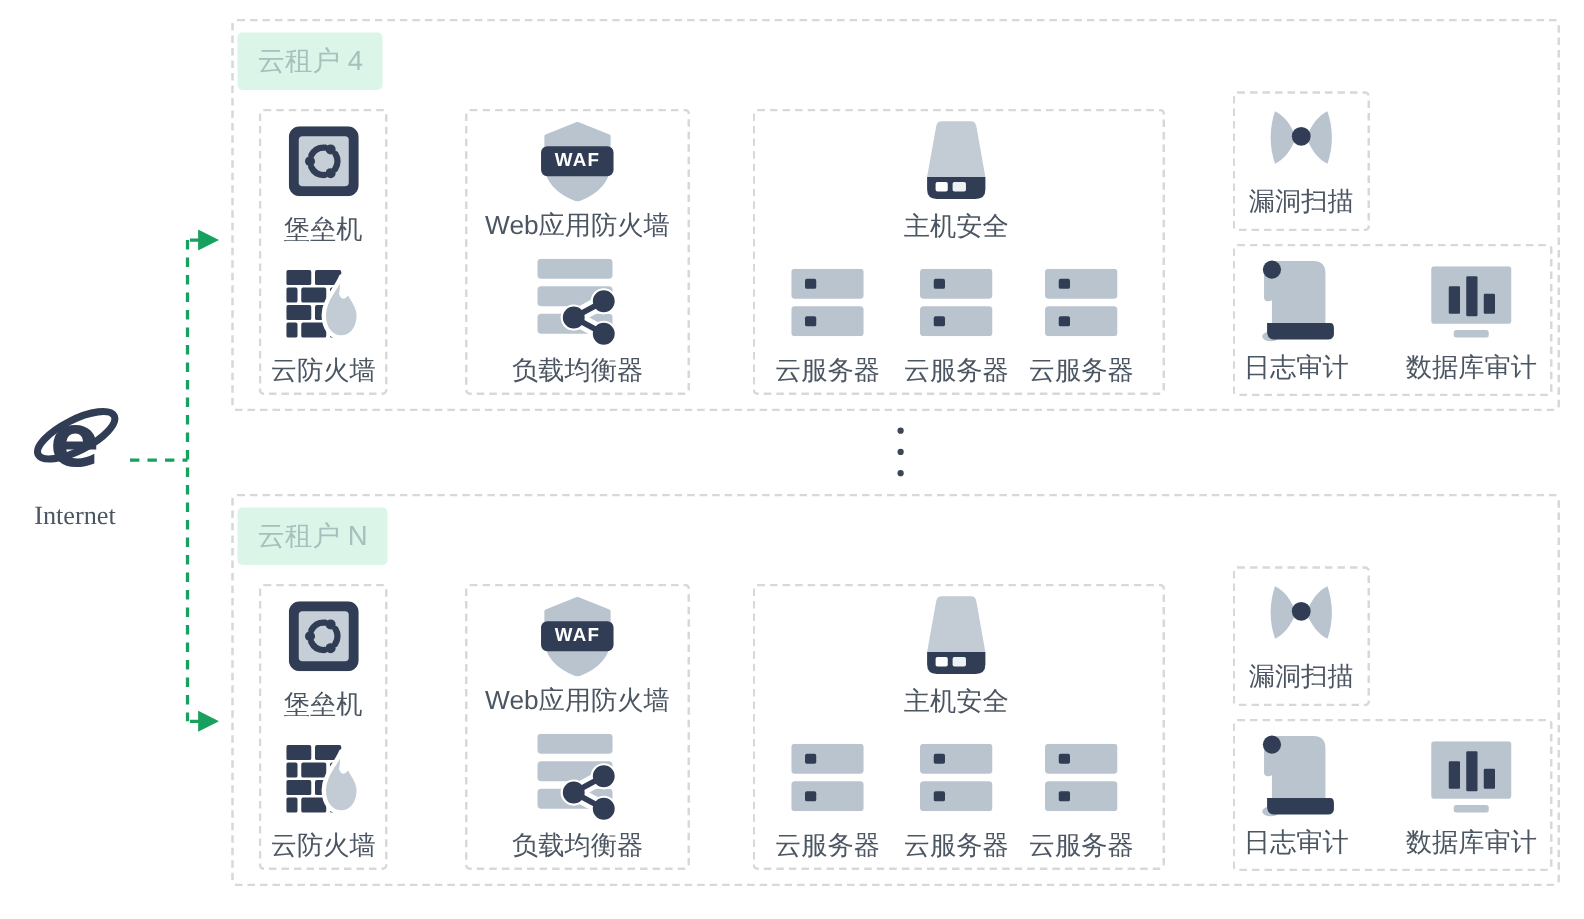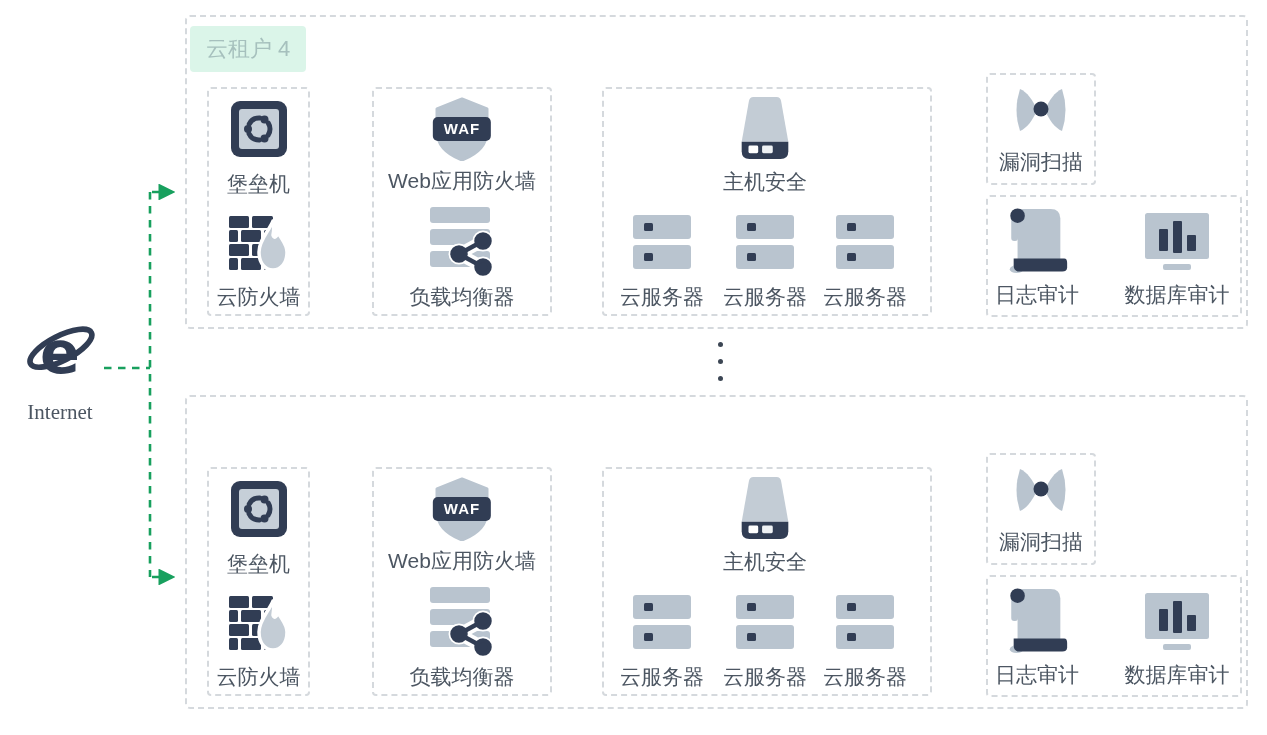--- a/index.html
+++ b/index.html
@@ -231,20 +231,21 @@
     </div>
   </div>
 
   <div id="ellipsis">
     <span></span>
       <span></span>
       <span></span>
   </div>
 
   <div class="tenant" id="tenant-n">
+    <div class="chip">云租户 N</div>
     <div class="group g-bastion"></div>
     <div class="group g-waf"></div>
     <div class="group g-host"></div>
     <div class="group g-scan"></div>
     <div class="group g-audit"></div>
 
     <div class="node" style="left:20px;top:84px;width:103px;">
       <svg width="56" height="56" viewBox="0 0 56 56">
           <use href="#sym-bastion"></use>
         </svg>

